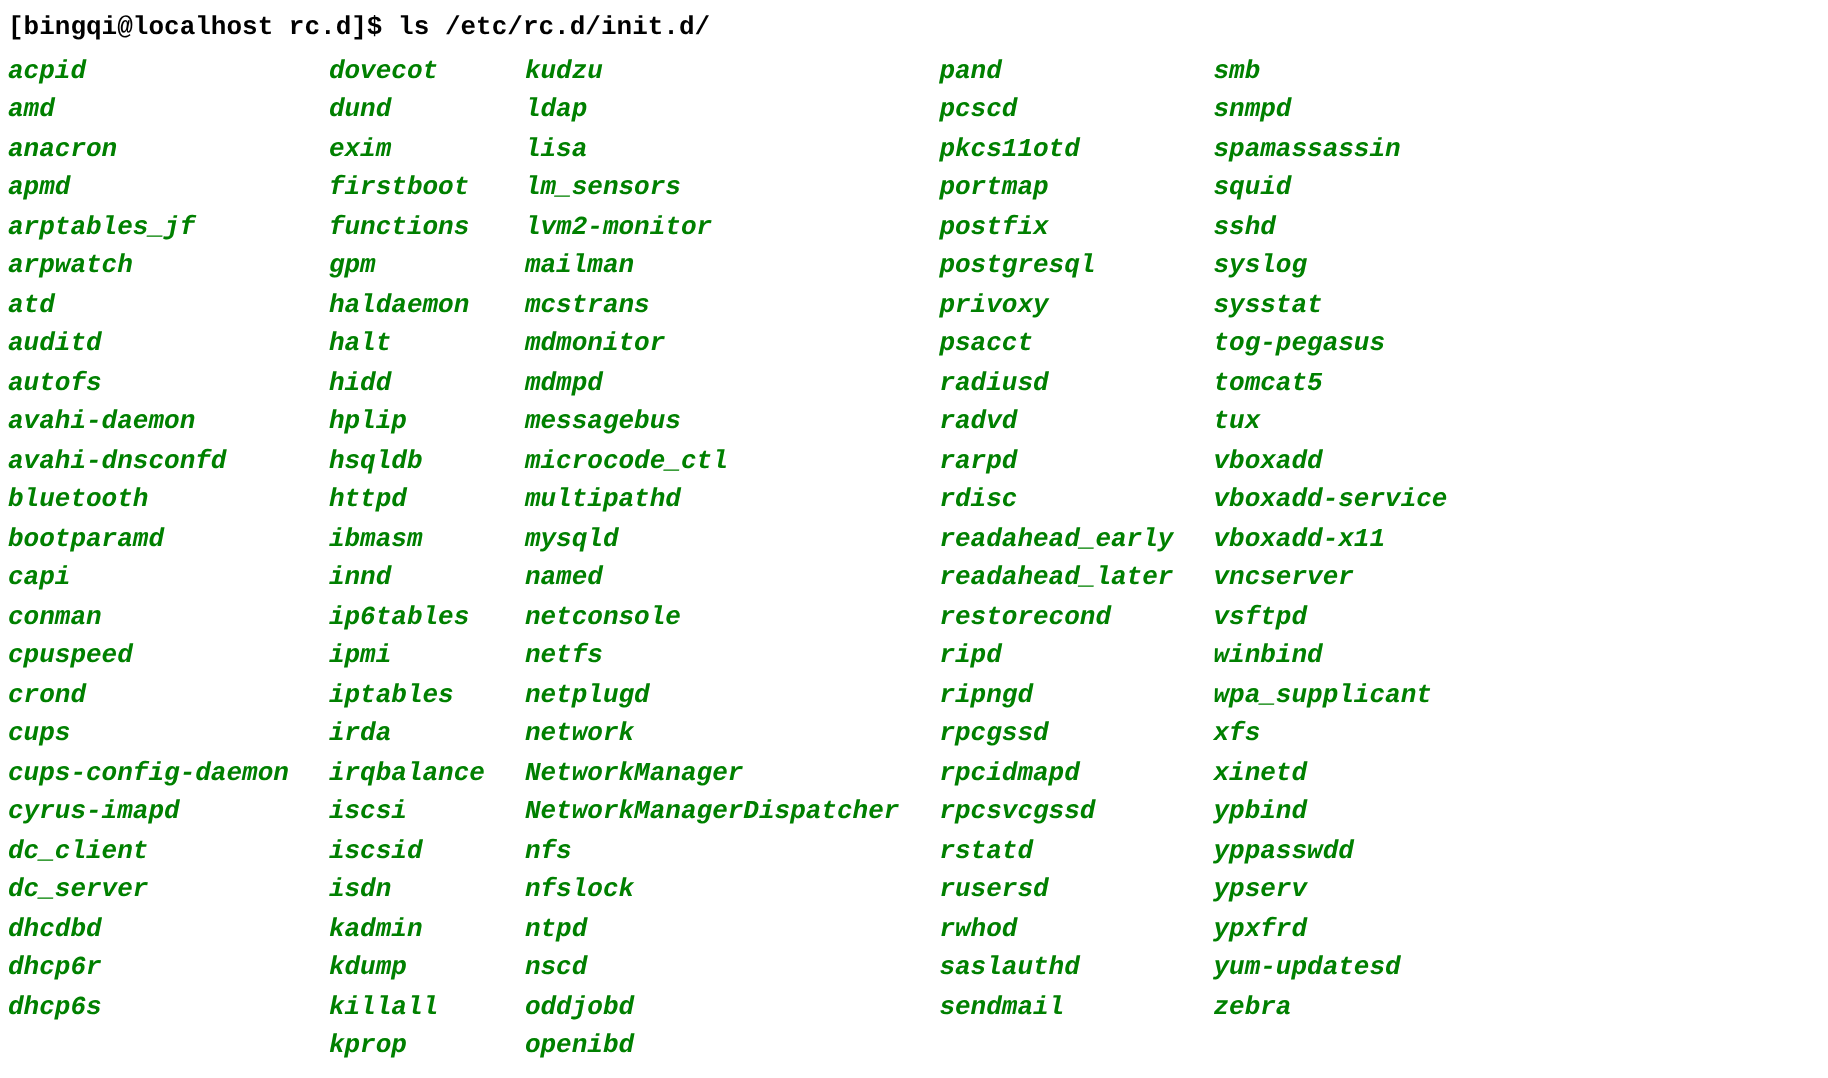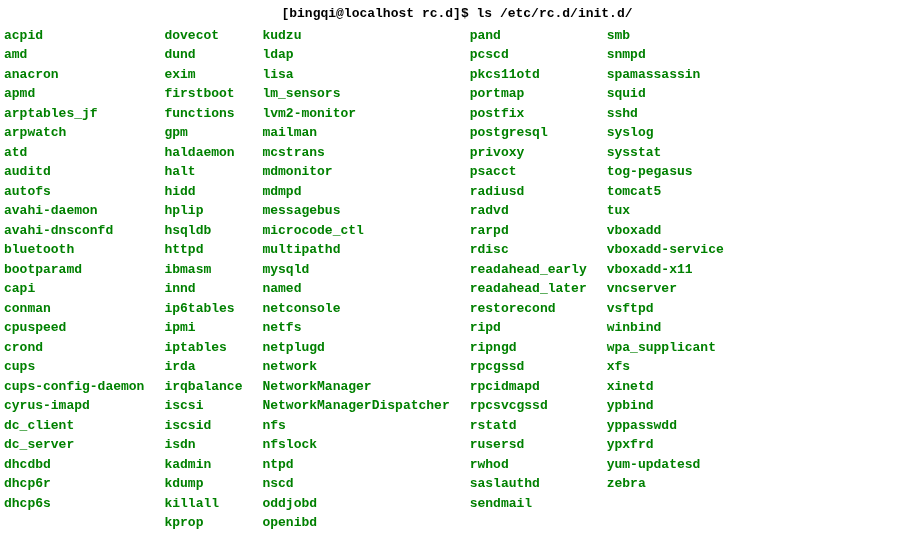--- a/index.html
+++ b/index.html
@@ -13,30 +13,30 @@
       background: #ffffff;
       color: #000000;
       padding: 4px;
       white-space: nowrap;
       line-height: 1.5;
       font-weight: bold;
     }
     .prompt-line {
       color: #000000;
       margin-bottom: 2px;
-      text-align: center;
     }
     .listing {
       display: flex;
       gap: 0;
     }
     .col {
       display: flex;
       flex-direction: column;
       padding-right: 20px;
+      font-style: italic;
     }
     .entry {
       color: #008000;
     }
   </style>
 </head>
 <body>
 
 <div class="prompt-line">
   <span>[bingqi@localhost rc.d]$</span>
@@ -170,17 +170,18 @@
       <span class="entry">vboxadd-service</span>
       <span class="entry">vboxadd-x11</span>
       <span class="entry">vncserver</span>
       <span class="entry">vsftpd</span>
       <span class="entry">winbind</span>
       <span class="entry">wpa_supplicant</span>
       <span class="entry">xfs</span>
       <span class="entry">xinetd</span>
       <span class="entry">ypbind</span>
       <span class="entry">yppasswdd</span>
+      <span class="entry">ypserv</span>
       <span class="entry">ypxfrd</span>
       <span class="entry">yum-updatesd</span>
       <span class="entry">zebra</span>
     </div>
 </div>
 
 </body></html>

